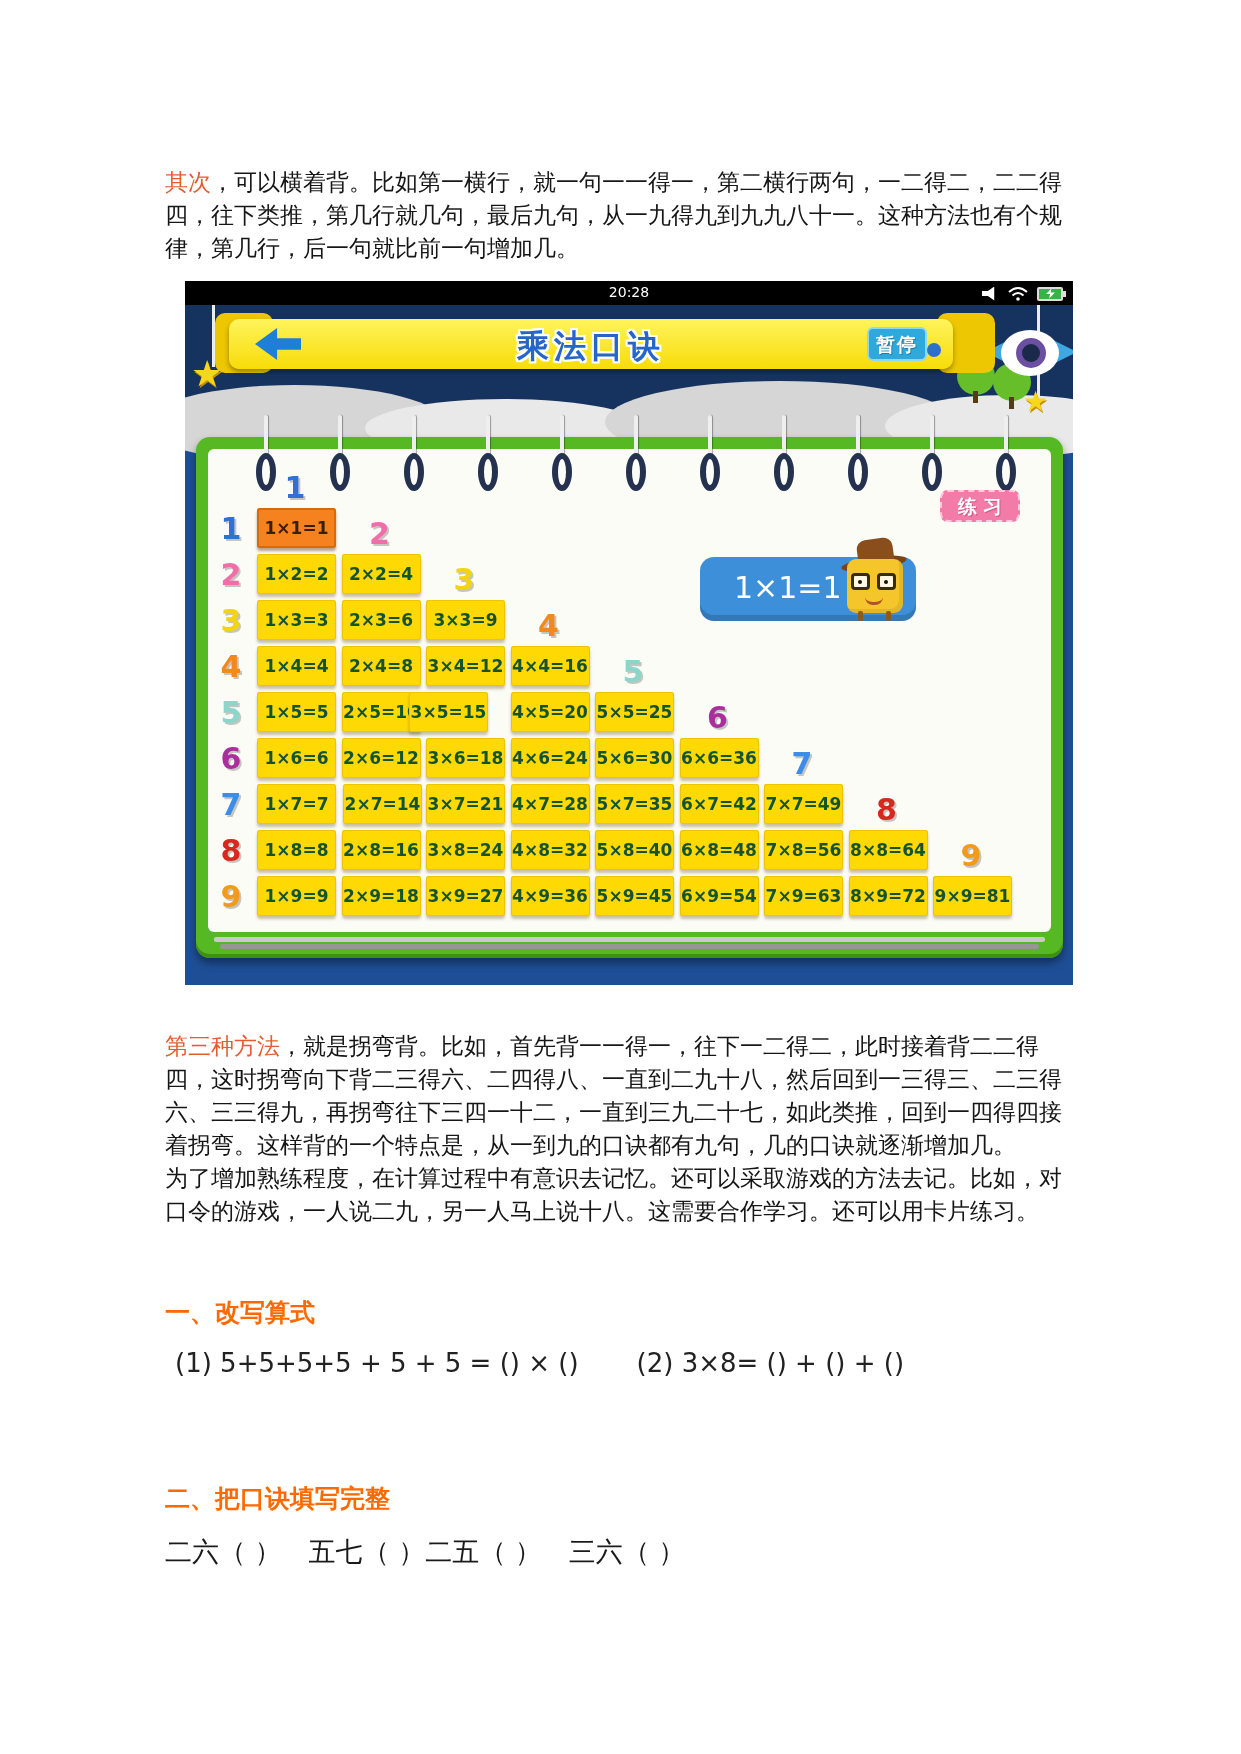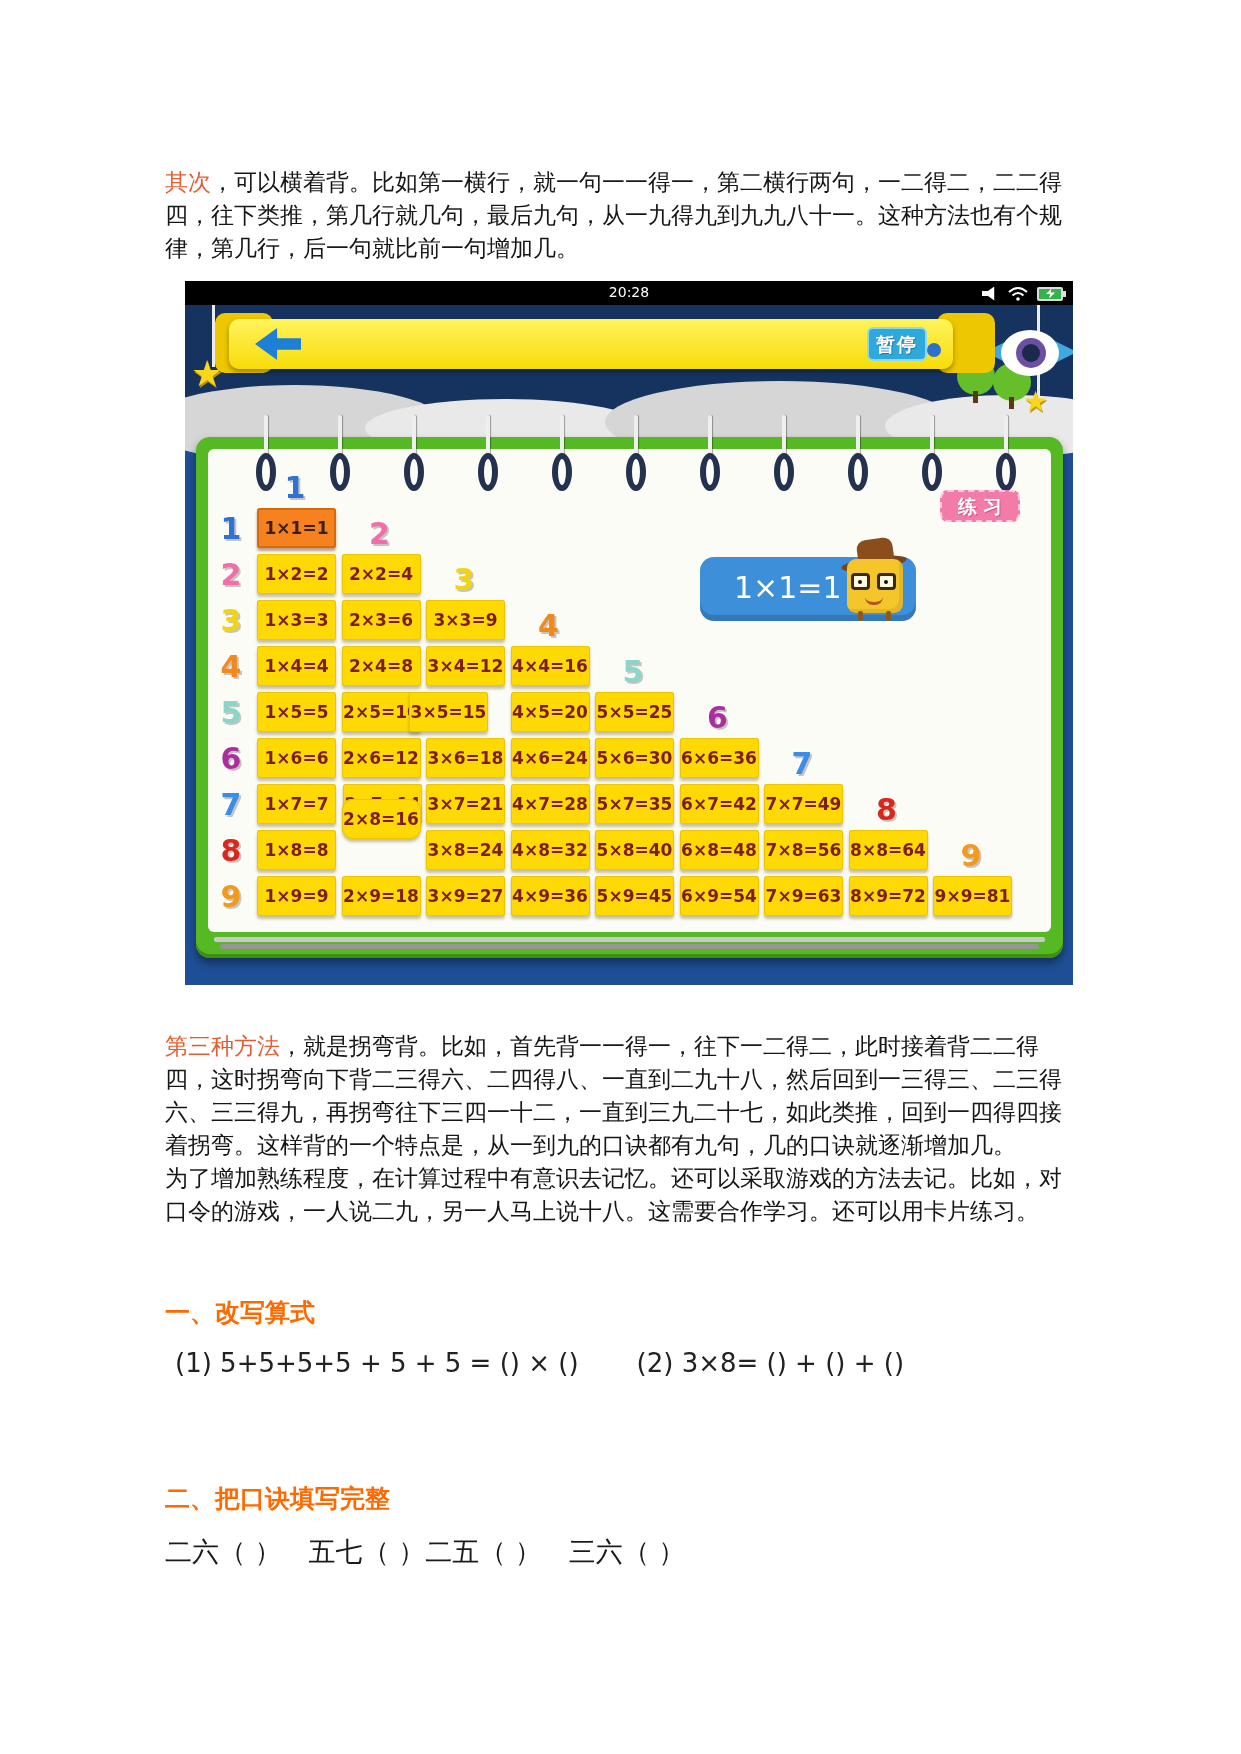--- a/index.html
+++ b/index.html
@@ -93,21 +93,21 @@
                 border-radius:50%; box-shadow:inset 0 2px 1px rgba(255,255,255,.4); }
 
   .practice-btn { position:absolute; left:755px; top:185px; width:80px; height:32px; background:#F27BA8;
                   border:2px dashed #FFC9DE; border-radius:8px; color:#fff; font-weight:bold; font-size:19px;
                   letter-spacing:6px; text-align:center; line-height:28px; padding-left:6px; z-index:7;
                   font-family:"DejaVu Sans", sans-serif; text-shadow:1px 1px 0 #D05585; cursor:pointer; }
 
   
   .cell { position:absolute; width:79px; height:40px; background:#FFD904; border-radius:3px;
           box-shadow:0 3px 3px rgba(100,80,0,.35), inset 0 0 0 1px #EDC400;
-          font:bold 17px "DejaVu Sans", sans-serif; color:#7f1d1d; display:flex; align-items:center;
+          font:bold 17px "DejaVu Sans", sans-serif; color:#14532d; display:flex; align-items:center;
           justify-content:center; z-index:7; }
   .cell.hot { background:#F5821F; box-shadow:0 3px 3px rgba(100,50,0,.45), inset 0 0 0 2px #D96A0A; color:#3A2000; }
   .num { position:absolute; width:36px; text-align:center; font:900 30px "DejaVu Sans", sans-serif;
          text-shadow:2px 2px 0 rgba(0,0,0,.22), -1px -1px 0 rgba(255,255,255,.55); z-index:7; }
 
   
   .callout { position:absolute; left:515px; top:252px; width:216px; height:64px; background:#3D8FD9;
              border-radius:14px; box-shadow:inset 0 -6px 0 rgba(0,0,0,.15); z-index:8; }
   .callout .ct { position:absolute; left:34px; top:0; line-height:62px; font-size:30px; color:#fff;
                  font-family:"DejaVu Sans", sans-serif; }
@@ -177,20 +177,21 @@
       </div>
       <div class="tree" style="left:772px; top:52px;"></div>
       <div class="tree" style="left:808px; top:58px;"></div>
       <div class="star" style="left:838px; top:80px; font-size:28px;">★</div>
 
       <div class="banner">
         <div class="tab l"></div>
         <div class="tab r"></div>
         <div class="banner-main">
           <div class="back-btn"></div>
+          <div class="app-title">乘法口诀</div>
           <div class="pause-btn">暂停</div>
         </div>
       </div>
 
       <div class="page">
         <div class="page-inner"></div>
         <div class="stack1"></div>
         <div class="stack2"></div>
       </div>
 
@@ -280,21 +281,21 @@
           <div class="cell" style="left: 72px; top: 479px;">1×7=7</div>
           <div class="cell" style="left: 158px; top: 479px;">2×7=14</div>
           <div class="cell" style="left: 241px; top: 479px;">3×7=21</div>
           <div class="cell" style="left: 325.5px; top: 479px;">4×7=28</div>
           <div class="cell" style="left: 410px; top: 479px;">5×7=35</div>
           <div class="cell" style="left: 494.5px; top: 479px;">6×7=42</div>
           <div class="cell" style="left: 579px; top: 479px;">7×7=49</div>
           <div class="num" style="left: 28px; top: 482px; color: rgb(59, 141, 232);">7</div>
           <div class="num" style="left: 599px; top: 441px; color: rgb(59, 141, 232);">7</div>
           <div class="cell" style="left: 72px; top: 525px;">1×8=8</div>
-          <div class="cell" style="left: 156.5px; top: 494px; border-radius: 11px;">2×8=16</div>
+          <div class="cell" style="left: 156.5px; top: 525px;">2×8=16</div>
           <div class="cell" style="left: 241px; top: 525px;">3×8=24</div>
           <div class="cell" style="left: 325.5px; top: 525px;">4×8=32</div>
           <div class="cell" style="left: 410px; top: 525px;">5×8=40</div>
           <div class="cell" style="left: 494.5px; top: 525px;">6×8=48</div>
           <div class="cell" style="left: 579px; top: 525px;">7×8=56</div>
           <div class="cell" style="left: 663.5px; top: 525px;">8×8=64</div>
           <div class="num" style="left: 28px; top: 528px; color: rgb(216, 39, 28);">8</div>
           <div class="num" style="left: 683.5px; top: 487px; color: rgb(216, 39, 28);">8</div>
           <div class="cell" style="left: 72px; top: 571px;">1×9=9</div>
           <div class="cell" style="left: 156.5px; top: 571px;">2×9=18</div>

